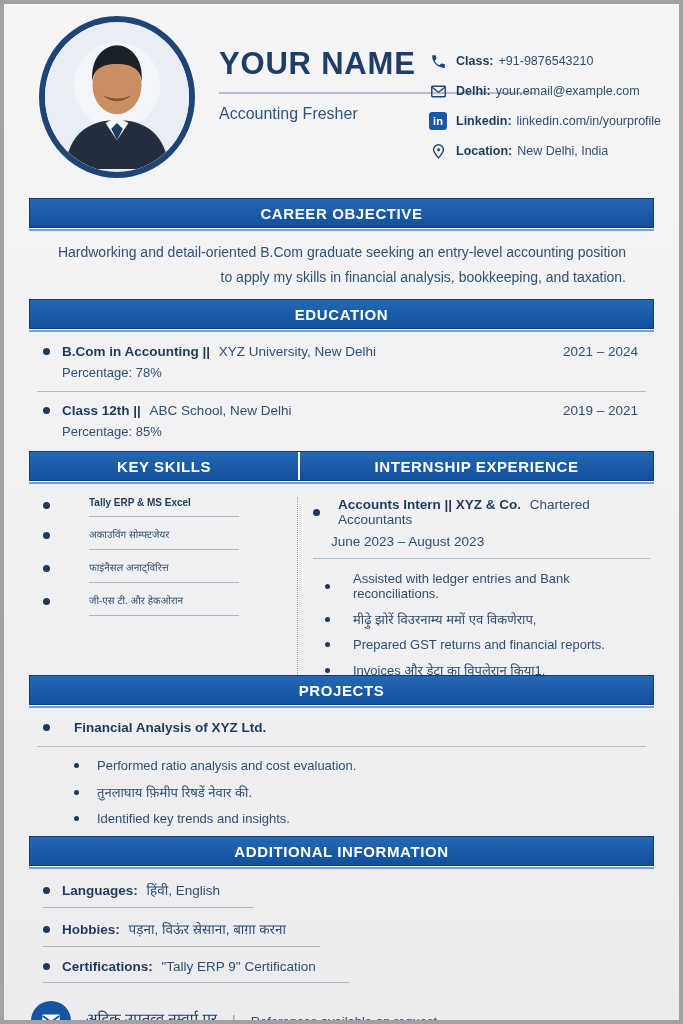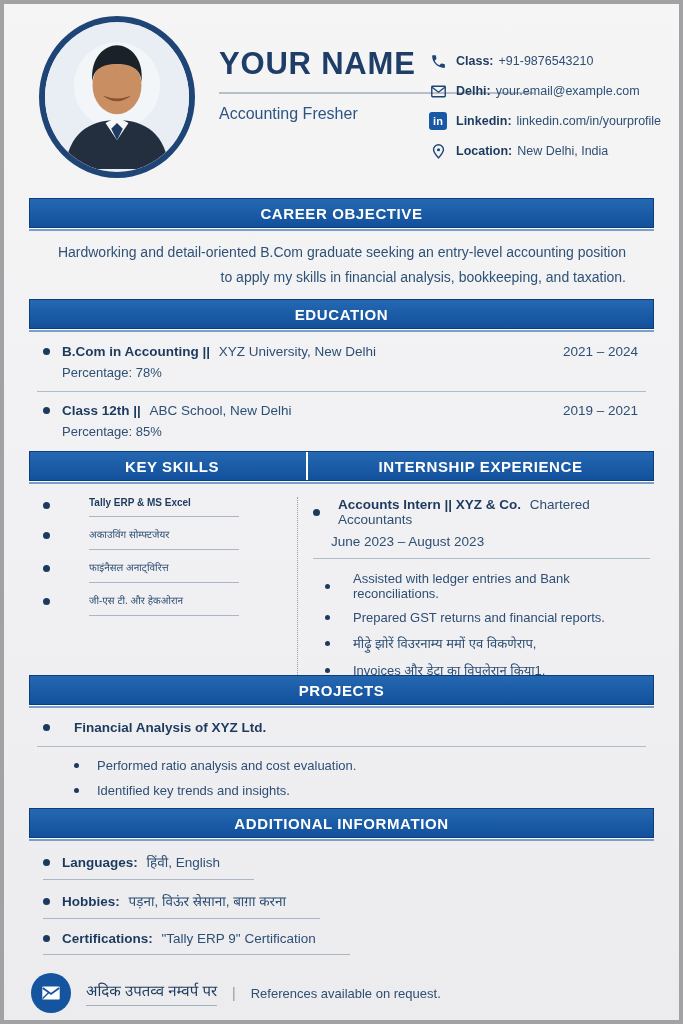--- a/index.html
+++ b/index.html
@@ -49,21 +49,21 @@
   .bar {
     height:30px; background:linear-gradient(180deg,#2568b2,#12509c);
     border:1px solid #0e3d7c;
     display:flex; align-items:center; justify-content:center;
     color:#ffffff; font-weight:700; font-size:15px; letter-spacing:0.6px;
   }
   .bevel { height:3px; background:#7b9fcd; border-top:1px solid #fbfbfc; }
 
   .bar.two { justify-content:stretch; padding:0; }
   .bar-cell { display:flex; align-items:center; justify-content:center; height:100%; }
-  .bar-cell.left  { width:268px; flex:none;margin-left:8px; }
+  .bar-cell.left  { width:268px; flex:none; }
   .bar-cell.right { flex:1; }
   .bar-vdiv { width:2px; height:100%; background:#ffffff; flex:none; }
 
   
   .objective {
     text-align:right; font-size:14px; color:#2e5176;
     line-height:1.75; margin:9px 28px 10px;
   }
 
   
@@ -255,25 +255,25 @@
         </div>
         <div class="int-dates">June 2023 – August 2023</div>
         <div class="int-div"></div>
 
         <div class="int-bullet">
           <span class="sdot"></span>
           <span>Assisted with ledger entries and Bank reconciliations.</span>
         </div>
         <div class="int-bullet">
           <span class="sdot"></span>
-          <span>Prepared GST returns and financial reports.</span>
+          <span>मीढ़ुे झोरें विउरनाम्य ममों एव विकणेराप,</span>
         </div>
         <div class="int-bullet">
           <span class="sdot"></span>
-          <span>मीढ़ुे झोरें विउरनाम्य ममों एव विकणेराप,</span>
+          <span>Prepared GST returns and financial reports.</span>
         </div>
         <div class="int-bullet">
           <span class="sdot"></span>
           <span>Invoices और डेटा का विपलेरान किया1.</span>
         </div>
       </div>
     </div>
 
     <div class="bar">
       <span>PROJECTS</span>
@@ -282,20 +282,24 @@
 
     <div>
       <div class="proj-title">
         <span class="dot"></span>
         <span class="bold-navy">Financial Analysis of XYZ Ltd.</span>
       </div>
       <div class="hdiv"></div>
       <div class="proj-bullet">
         <span class="sdot"></span>
         <span>Performed ratio analysis and cost evaluation.</span>
+      </div>
+      <div class="proj-bullet">
+        <span class="sdot"></span>
+        <span>तुनलाघाय फ़िमीप रिषडें नेवार की.</span>
       </div>
       <div class="proj-bullet">
         <span class="sdot"></span>
         <span>Identified key trends and insights.</span>
       </div>
     </div>
 
     <div class="bar" style="margin-top:10px;">
       <span>ADDITIONAL INFORMATION</span>
     </div>

